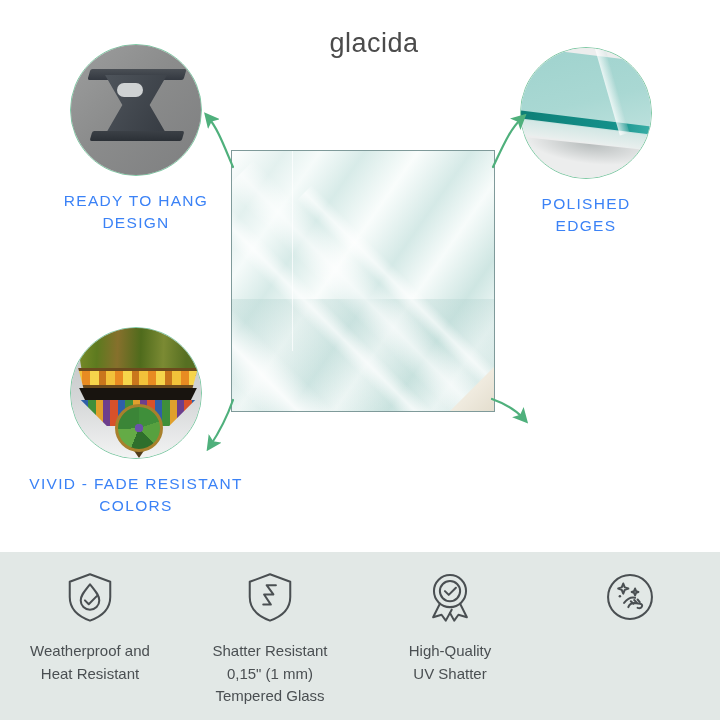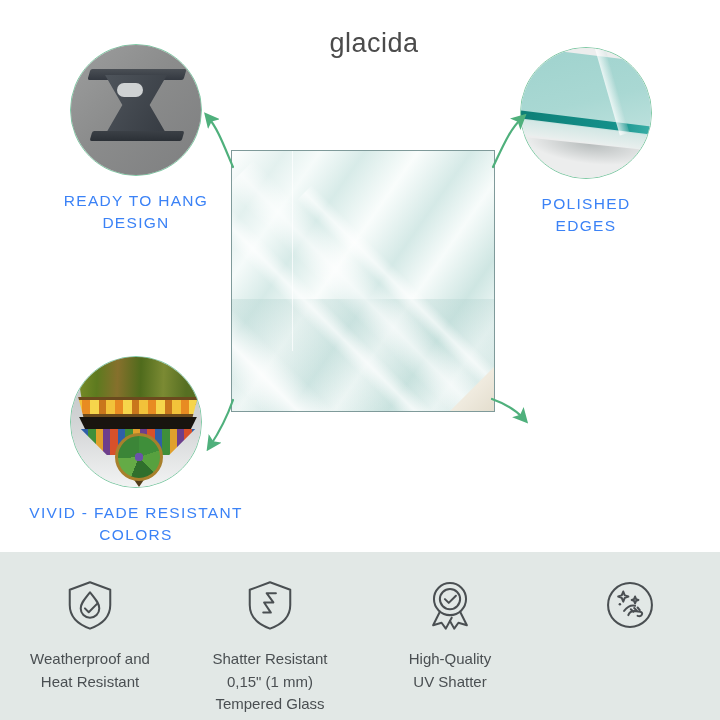--- a/index.html
+++ b/index.html
@@ -55,21 +55,21 @@
     line-height: 1.45;
     color: #3b82f6;
     white-space: pre-line;
   }
 
   
   .f-hang      { top: 44px;  left: 70px;  }
   .f-hang .caption      { margin-left: -64px; }
   .f-edges     { top: 47px;  left: 520px; }
   .f-edges .caption     { margin-left: -64px; }
-  .f-colors    { top: 356px; left: 70px;  }
+  .f-colors    { top: 327px; left: 70px;  }
   .f-colors .caption    { margin-left: -64px; }
   .f-packaging { top: 362px; left: 520px; }
   .f-packaging .caption { margin-left: -64px; }
 
   
   .art-hang {
     position: absolute; inset: 0;
     background:
       linear-gradient(135deg, #9d9e9e 0%, #8b8c8c 45%, #7e7f80 100%);
   }
@@ -271,21 +271,21 @@
   .band {
     position: absolute;
     left: 0;
     top: 552px;
     width: 720px;
     height: 168px;
     background: #e2e8e6;
     display: flex;
     align-items: flex-start;
     justify-content: space-around;
-    padding-top: 26px;
+    padding-top: 18px;
   }
   .benefit {
     width: 176px;
     display: flex;
     flex-direction: column;
     align-items: center;
   }
   .benefit-icon {
     width: 54px;
     height: 54px;

